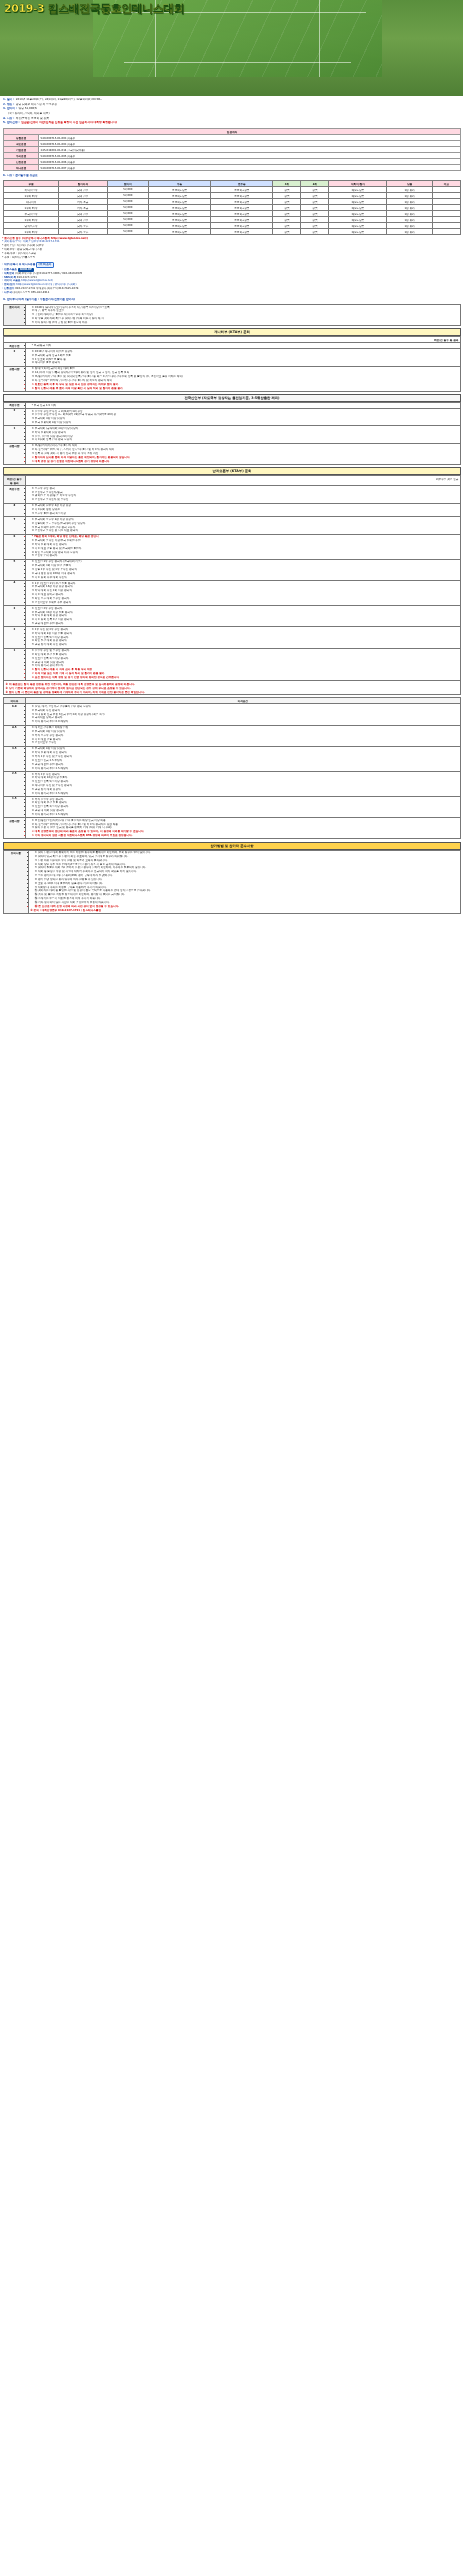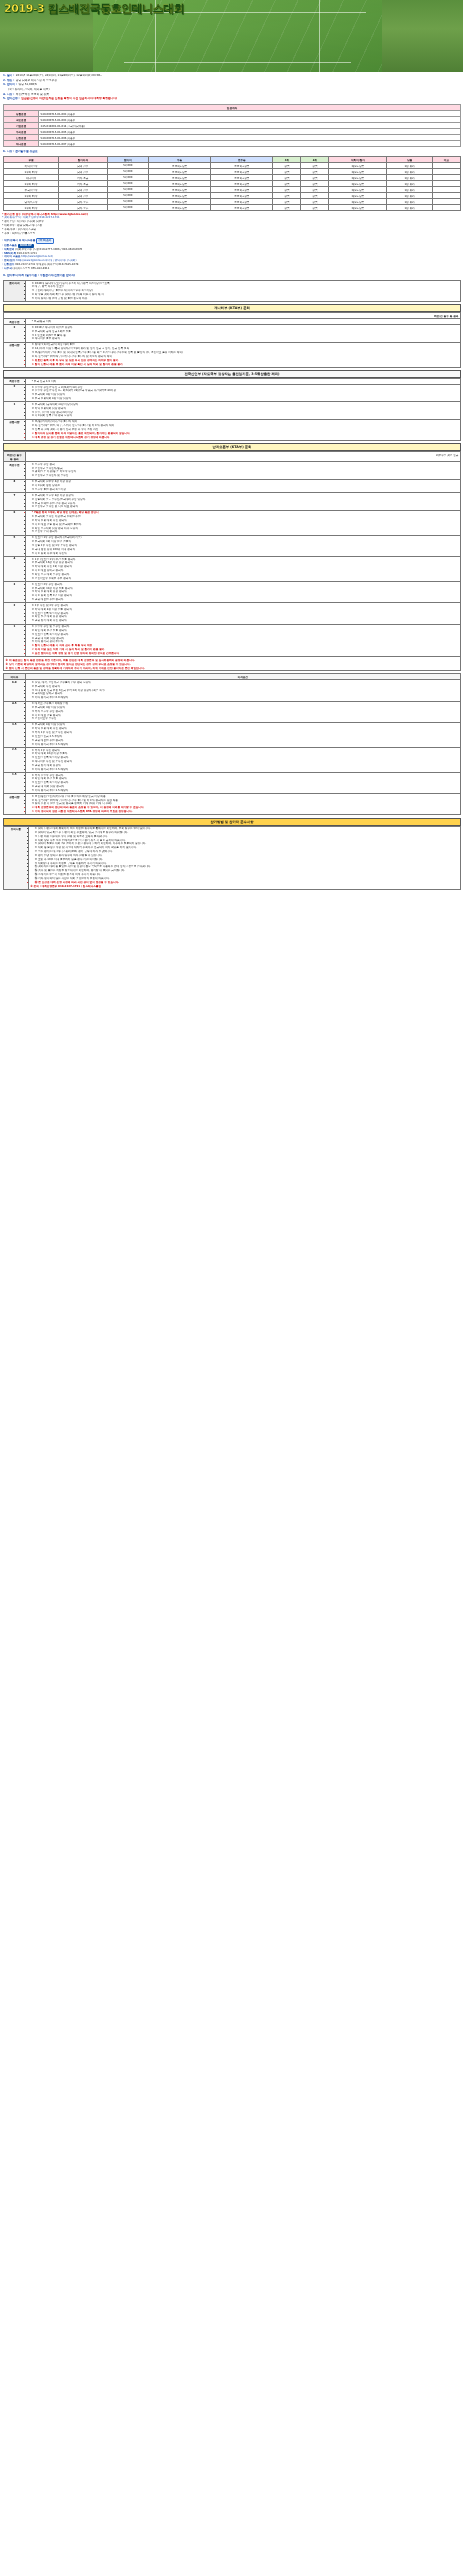--- a/index.html
+++ b/index.html
@@ -1,18 +1,18 @@
 <!DOCTYPE html>
 <html style="font-size:8.2px"><head>
 <meta charset="utf-8">
 <style>
   html,body{margin:0;padding:0;background:#ffffff;}
   body{font-family:"DejaVu Sans","Liberation Sans",sans-serif;font-size:2.7px;color:#111;}
   .page{width:464px;margin:0 auto;position:relative;}
-  .banner{position:relative;height:72px;background:linear-gradient(180deg,#5a8f3d 0%,#6ea04a 40%,#4f7f35 100%);overflow:hidden;}
+  .banner{position:relative;height:96px;background:linear-gradient(180deg,#5a8f3d 0%,#6ea04a 40%,#4f7f35 100%);overflow:hidden;}
   .banner .court{position:absolute;left:93px;top:0;width:289px;height:77px;background:
      repeating-linear-gradient(115deg, rgba(255,255,255,.10) 0 1px, rgba(255,255,255,0) 1px 20.6px),
      linear-gradient(160deg,#6fae4d 0%,#4b8a33 100%);opacity:.85;}
   .banner .line{position:absolute;background:rgba(255,255,255,.55);}
   .title-main{position:absolute;left:4.1px;top:2.1px;font-size:10.8px;font-weight:bold;color:#ffe642;
      -webkit-text-stroke:0.3px #1a4d12;text-shadow:0.5px 0.5px 0 #19500f,1px 1px 1px rgba(0,0,0,.35);letter-spacing:-0.3px;white-space:nowrap;}
   .info{padding:1px 3.1px 1px 3.1px;}
   .row{display:flex;align-items:flex-start;margin:0.8px 0;line-height:1.45;}
   .lbl{color:#0a3fa8;font-weight:bold;white-space:nowrap;margin-right:1.5px;}
   .txt{color:#111;}

